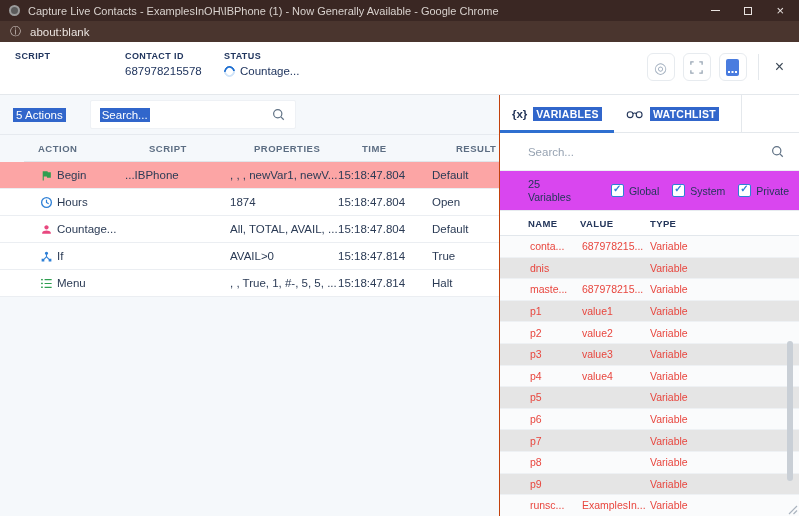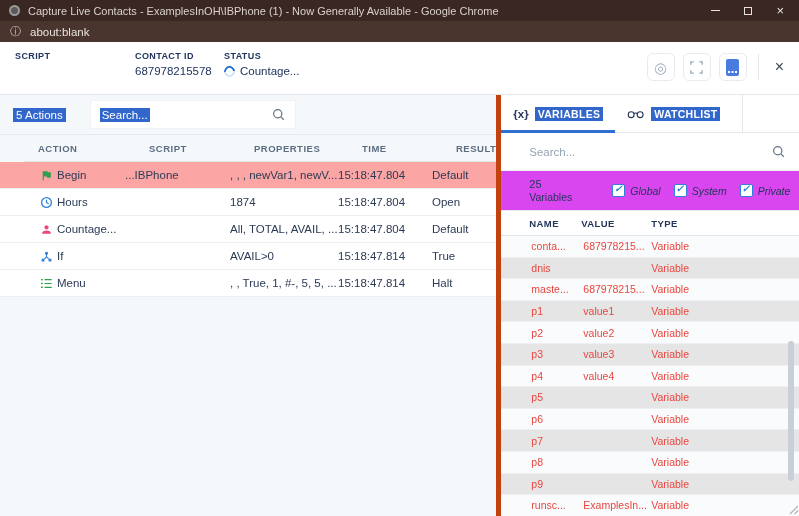--- a/index.html
+++ b/index.html
@@ -15,39 +15,39 @@
   .close-glyph { color:#e9e3e0; font-size:13px; line-height:1; }
 
   .urlbar { height:21px; background:#4a352e; display:flex; align-items:center; padding:0 10px; gap:9px; }
   .info-ic { color:#cfc5c0; font-size:11px; line-height:1; }
   .url-text { color:#eae3df; font-size:11.5px; }
 
   
   .appheader { height:53px; background:#fff; border-bottom:1px solid #e4e8ec; position:relative; }
   .hgroup { position:absolute; top:9px; }
   .hgroup.g-script { left:15px; }
-  .hgroup.g-contact { left:135px; }
+  .hgroup.g-contact { left:125px; }
   .hgroup.g-status { left:224px; }
   .hlabel { font-size:9px; font-weight:bold; color:#20355e; letter-spacing:.4px; }
   .hvalue { font-size:11.5px; color:#20355e; margin-top:4px; display:flex; align-items:center; gap:5px; }
   .spinner { width:11px; height:11px; border-radius:50%; border:2px solid #cfe3f8; border-top-color:#1f6fd0; border-left-color:#1f6fd0; transform:rotate(40deg); flex:0 0 auto; }
   .hicons { position:absolute; right:10px; top:11px; display:flex; align-items:center; gap:8px; }
   .iconbtn { width:28px; height:28px; border:1px solid #e7ebef; border-radius:6px; background:#fff; display:flex; align-items:center; justify-content:center; }
   .record-glyph { color:#a4b1c0; font-size:15px; line-height:1; }
   .panel-ic { width:13px; height:17px; background:#4a7cdf; border-radius:2px; position:relative; }
   .panel-ic::after { content:""; position:absolute; left:2px; bottom:2.5px; width:2px; height:2px; background:#fff; box-shadow:3.5px 0 #fff, 7px 0 #fff; }
   .hdr-divider { width:1px; height:26px; background:#e4e8ec; margin:0 3px; }
   .hclose { font-size:16px; color:#3c4856; padding:0 5px; line-height:1; }
 
   
   .main { display:flex; height:421px; }
   .sel { background:#3166cb; color:#fff; }
 
   
-  .left { width:530px; background:#f5f8fb; border-right:5px solid #c2410c; display:flex; flex-direction:column; }
+  .left { width:530px; background:#f5f8fb; border-right:1px solid #c2410c; display:flex; flex-direction:column; }
   .left-toolbar { height:40px; display:flex; align-items:center; padding:0 13px; border-bottom:1px solid #e6eaef; flex:0 0 auto; }
   .count-chip { font-size:11.5px; padding:1px 3px; }
   .searchbox { margin-left:24px; width:206px; height:29px; background:#fff; border:1px solid #eef1f5; border-radius:2px; display:flex; align-items:center; justify-content:space-between; padding:0 9px; }
   .search-text { font-size:11.5px; padding:1px 2px; }
   .left-thead { height:27px; display:grid; grid-template-columns:111px 105px 108px 94px 1fr; align-items:center; padding-left:14px; font-size:9.5px; font-weight:bold; color:#5c6d82; letter-spacing:.5px; border-bottom:1px solid #e0e5ea; flex:0 0 auto;margin-left:24px; }
   .lrow { height:27px; display:grid; grid-template-columns:17px 68px 105px 108px 94px 1fr; align-items:center; padding-left:40px; background:#fff; border-bottom:1px solid #ebeef2; font-size:11.5px; color:#2b3b55; flex:0 0 auto; }
   .lrow.selected { background:#fca5a5; }
   .lrow .cell { white-space:nowrap; overflow:hidden; }
   .ic { width:15px; height:15px; display:flex; align-items:center; }
   .ic svg { display:none; width:13px; height:13px; }
@@ -63,21 +63,21 @@
   .tab { display:flex; align-items:center; gap:6px; padding:0 12px; height:100%; position:relative; }
   .tab.active::after { content:""; position:absolute; left:0; right:0; bottom:-1px; height:3px; background:#2e6fd0; }
   .brace { font-size:11.5px; font-weight:bold; color:#24365a; }
   .tab-label { font-size:10.5px; font-weight:bold; letter-spacing:.3px; padding:1px 3px; }
   .tab-sep { width:1px; align-self:stretch; background:#e4e8ec; margin-left:10px; }
   .r-search { height:38px; display:flex; align-items:center; justify-content:space-between; padding:0 14px 0 28px; border-bottom:1px solid #eceff3; flex:0 0 auto; }
   .r-search .ph { font-size:11.5px; color:#97a3b2; }
   .r-filter { height:40px; background:#d946ef; border-bottom:1px solid #e7ebef; display:flex; align-items:center; padding:0 10px 0 28px; flex:0 0 auto;gap:40px; }
   .count-num { font-size:11px; color:#24365a; line-height:13px; }
   .count-cap { font-size:10.5px; color:#24365a; line-height:13px; }
-  .filters { margin-left:auto; display:flex; gap:13px;font-style:italic; }
+  .filters { margin-left:auto; display:flex; gap:13px; }
   .filter { display:flex; align-items:center; gap:5px; }
   .cb { width:13px; height:13px; border:1.5px solid #2f80d6; border-radius:2px; background:#fff; position:relative; flex:0 0 auto; }
   .cb.checked::after { content:"✓"; position:absolute; top:-2.5px; left:1px; font-size:10px; font-weight:bold; color:#2f80d6; }
   .filter-label { font-size:10.5px; color:#24365a; }
   .r-thead { height:25px; display:grid; grid-template-columns:52px 70px 1fr; padding-left:28px; align-items:center; font-size:9.5px; font-weight:bold; color:#24365a; letter-spacing:.4px; border-bottom:1px solid #e2e7ec; flex:0 0 auto; }
   .r-rows { flex:1; overflow:hidden; }
   .rrow { height:21.6px; display:grid; grid-template-columns:52px 68px 1fr; padding-left:30px; align-items:center; font-size:10.5px; color:#e8463e; border-bottom:1px solid #eef1f4; background:#e5e5e5; }
   .rrow:nth-child(odd) { background:#fafbfc; }
   .rrow .cell { white-space:nowrap; overflow:hidden; }
   .vscroll { position:absolute; right:6px; top:246px; width:6px; height:140px; background:#c9cfd6; border-radius:3px; }

